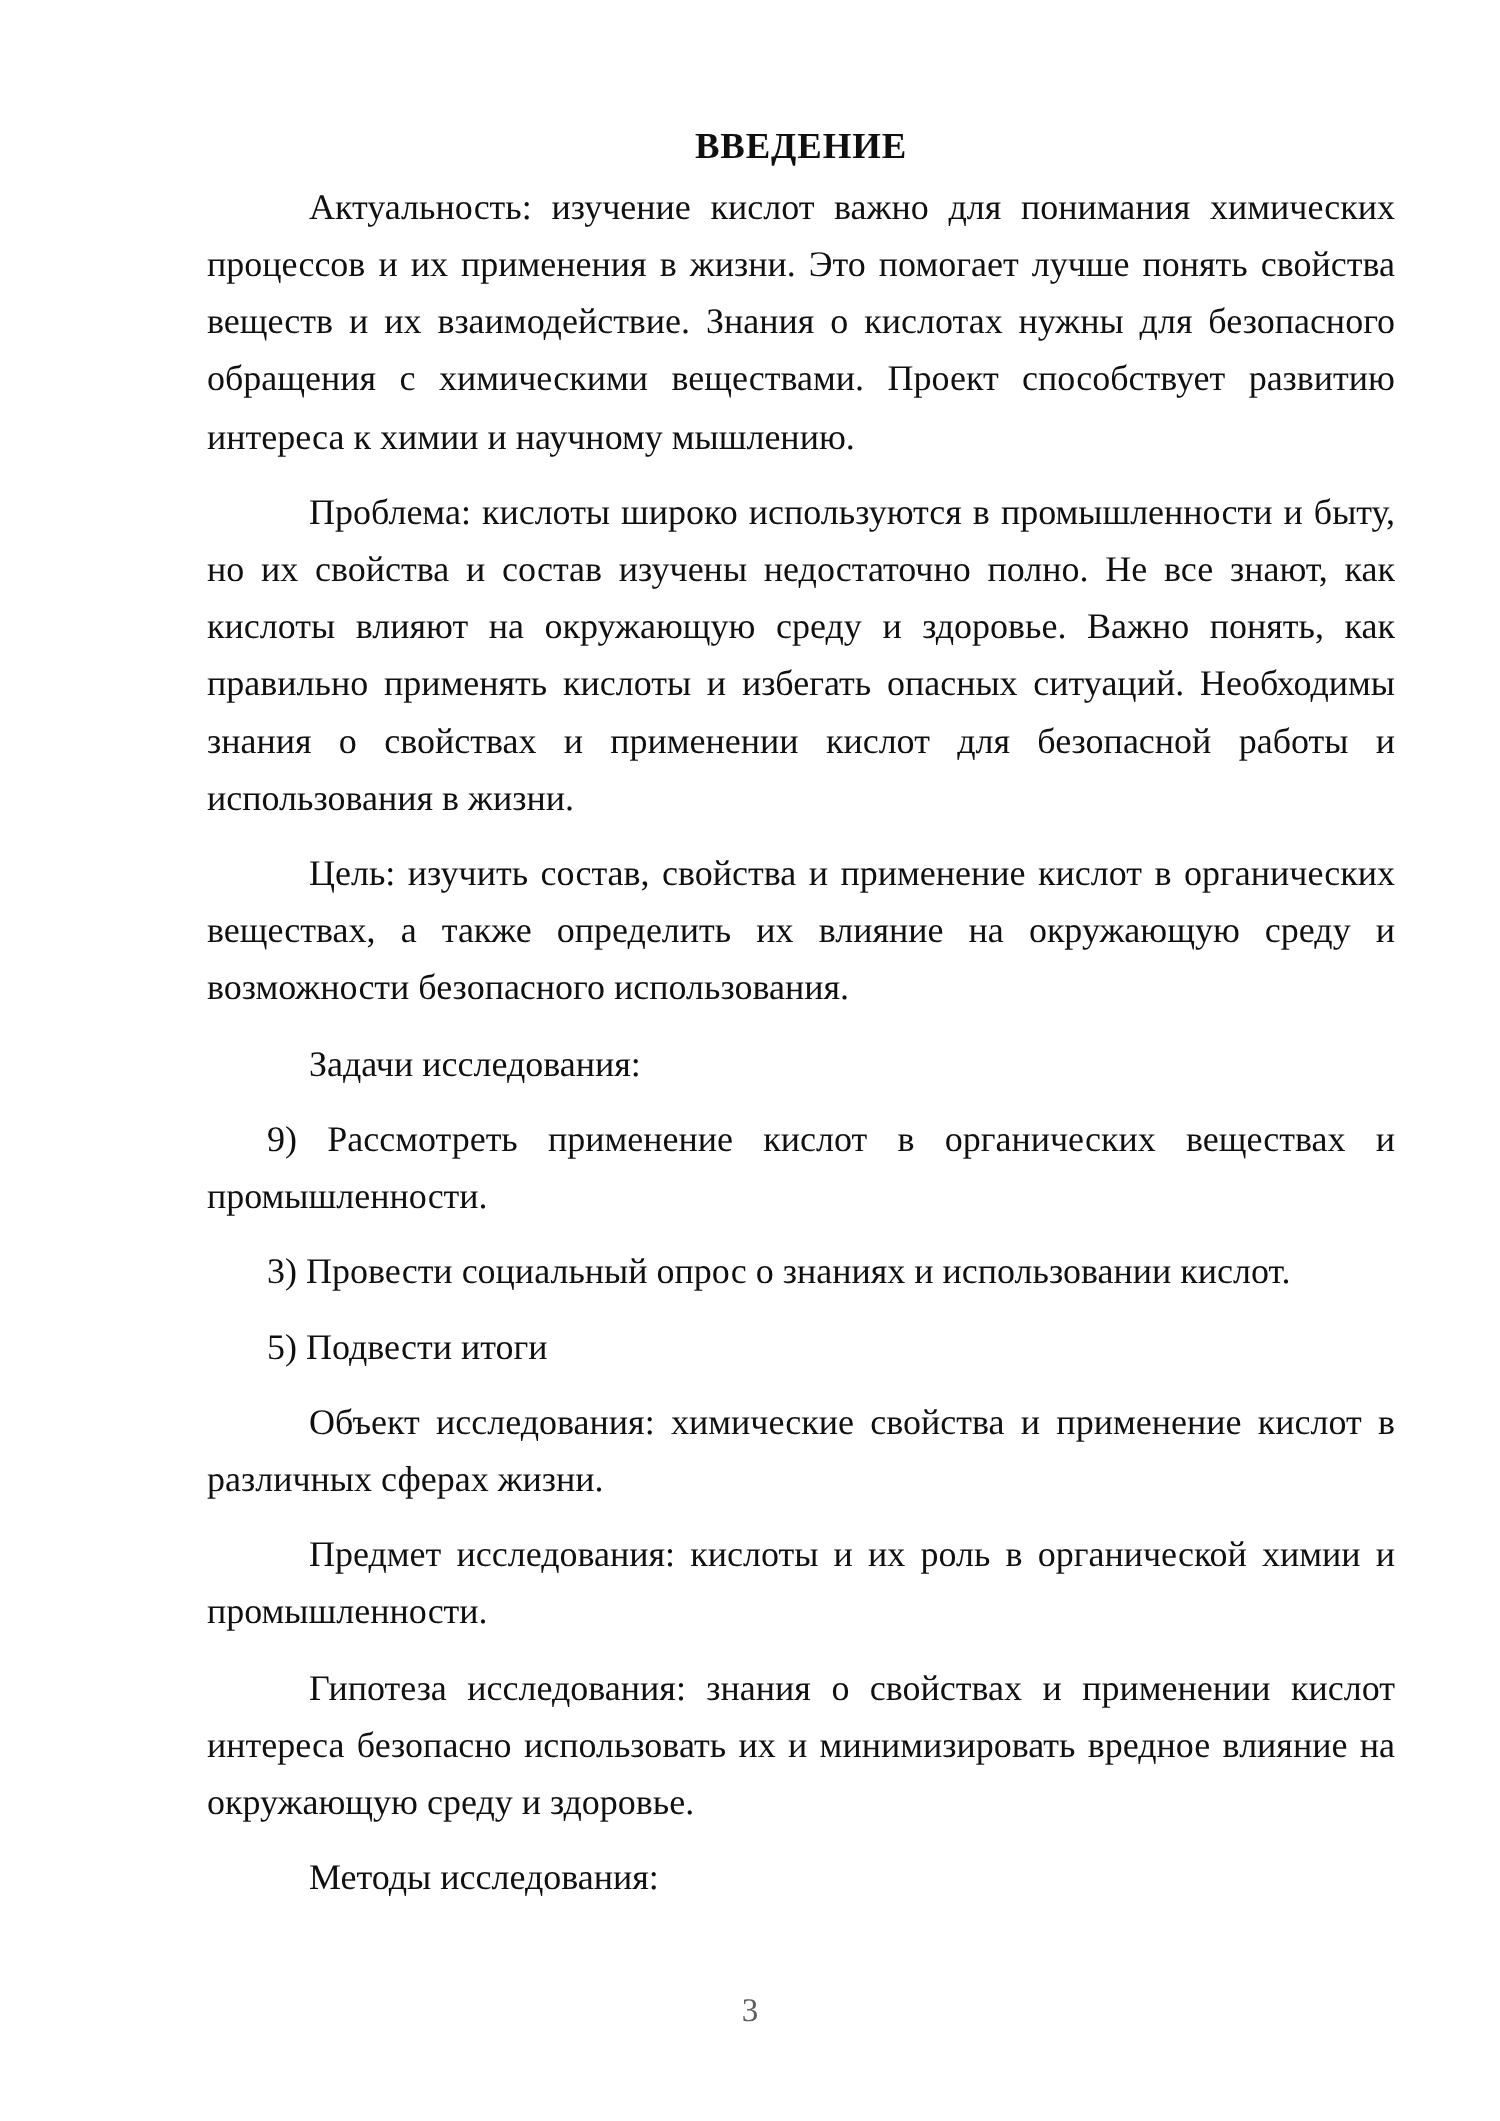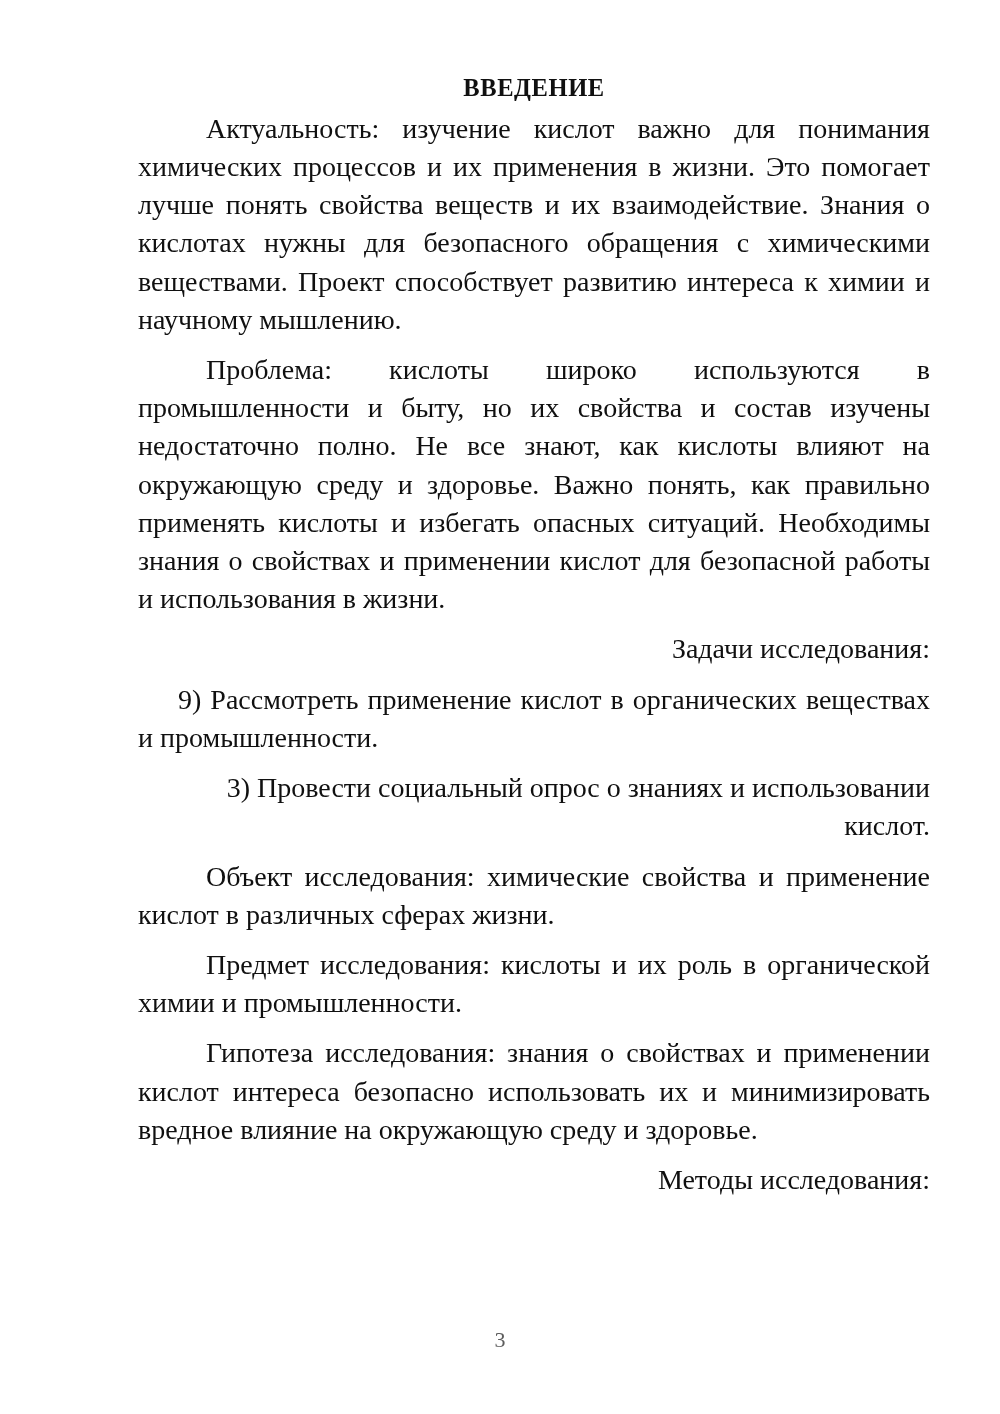--- a/index.html
+++ b/index.html
@@ -17,55 +17,55 @@
     margin: 0 auto;
     overflow: hidden;
     font-family: "Liberation Serif", "DejaVu Serif", serif;
     color: #101010;
     box-sizing: border-box;
   }
 
   .content {
     position: absolute;
     left: 138px;
-    top: 72px;
+    top: 82px;
     width: 792px;
   }
 
   .doc-title {
     font-size: 24.5px;
     font-weight: bold;
     text-align: center;
     letter-spacing: 0.6px;
     margin: 0 0 0 0;
     line-height: 1.30;
     padding-bottom: 6px;
   }
 
   p.para {
-    font-size: 28px;
+    font-size: 24px;
     line-height: 38.2px;
     text-align: justify;
     text-justify: inter-word;
     margin: 0;
     padding: 0;
     text-indent: 68px;
     hyphens: none;
   }
 
   p.para + p.para {
     margin-top: 12px;
   }
 
   p.para.item {
     text-indent: 40px;
   }
 
   p.para.nojust {
-    text-align: right;
+    text-align: left;
   }
 
   .page-number {
     position: absolute;
     left: 0;
     right: 0;
     top: 1327px;
     text-align: center;
     font-size: 22px;
     color: #5d5d5d;
@@ -78,29 +78,31 @@
 <div class="page">
 
   <div class="content">
 
     <h1 class="doc-title">ВВЕДЕНИЕ</h1>
 
     <p class="para">Актуальность: изучение кислот важно для понимания химических процессов и их применения в жизни. Это помогает лучше понять свойства веществ и их взаимодействие. Знания о кислотах нужны для безопасного обращения с химическими веществами. Проект способствует развитию интереса к химии и научному мышлению.</p>
 
     <p class="para">Проблема: кислоты широко используются в промышленности и быту, но их свойства и состав изучены недостаточно полно. Не все знают, как кислоты влияют на окружающую среду и здоровье. Важно понять, как правильно применять кислоты и избегать опасных ситуаций. Необходимы знания о свойствах и применении кислот для безопасной работы и использования в жизни.</p>
 
+    <p class="para">Цель: изучить состав, свойства и применение кислот в органических веществах, а также определить их влияние на окружающую среду и возможности безопасного использования.</p>
 
     <p class="para nojust">Задачи исследования:</p>
 
 
     <p class="para item">9) Рассмотреть применение кислот в органических веществах и промышленности.</p>
 
     <p class="para item nojust">3) Провести социальный опрос о знаниях и использовании кислот.</p>
 
 
+    <p class="para item nojust">5) Подвести итоги</p>
 
     <p class="para">Объект исследования: химические свойства и применение кислот в различных сферах жизни.</p>
 
     <p class="para">Предмет исследования: кислоты и их роль в органической химии и промышленности.</p>
 
     <p class="para">Гипотеза исследования: знания о свойствах и применении кислот интереса безопасно использовать их и минимизировать вредное влияние на окружающую среду и здоровье.</p>
 
     <p class="para nojust">Методы исследования:</p>
 
   </div>

